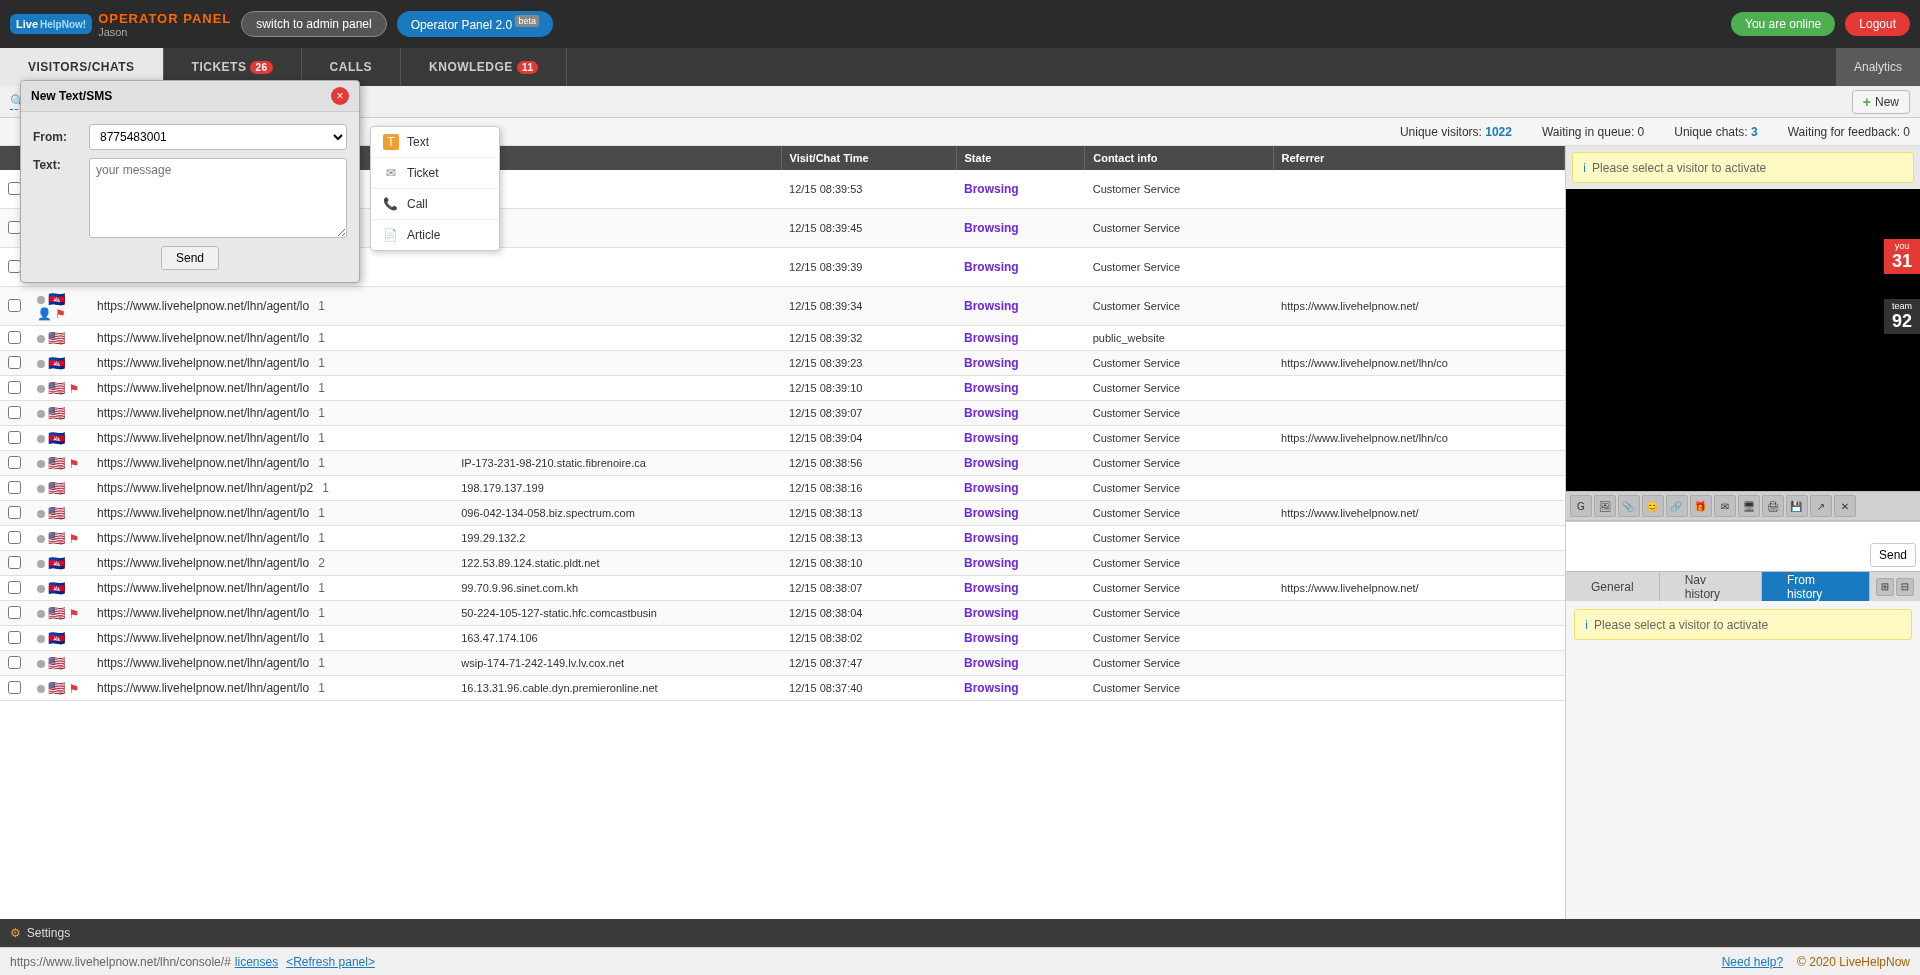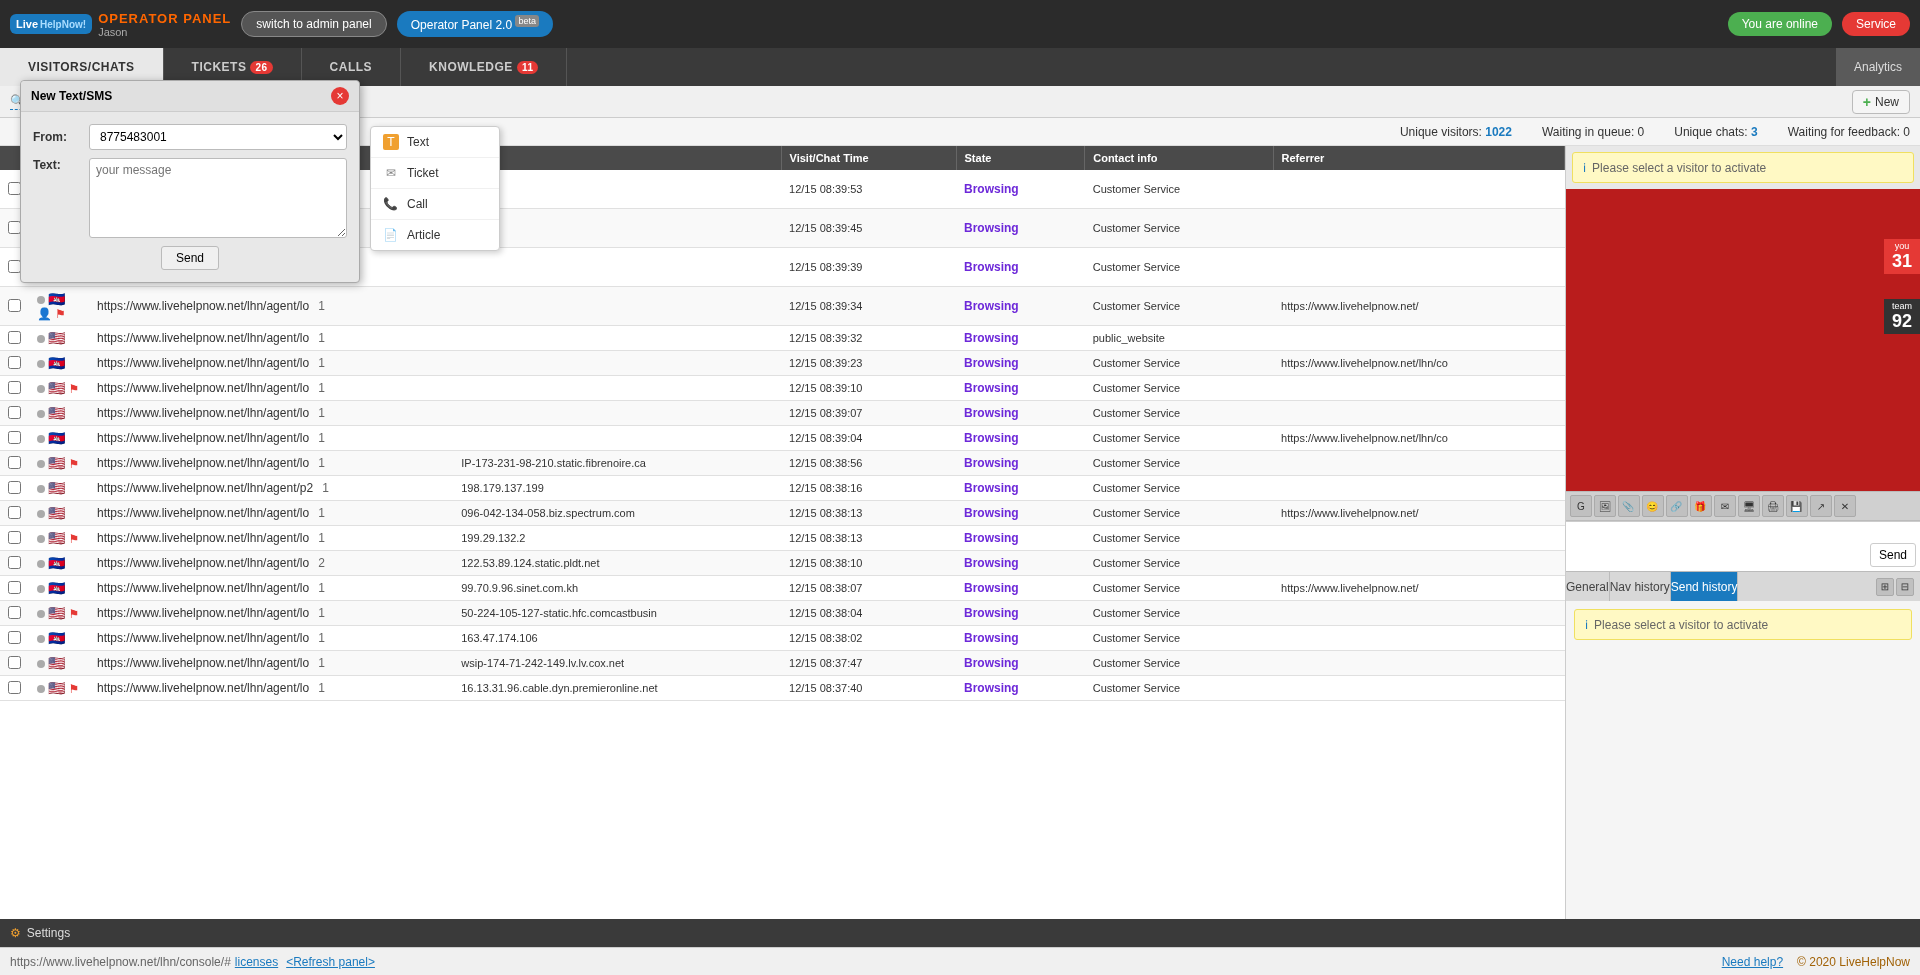--- a/index.html
+++ b/index.html
@@ -322,21 +322,21 @@
 
     
     #bottom-tabs {
       background: #d8d8d8;
       height: 30px;
       display: flex;
       align-items: stretch;
       border-top: 1px solid #bbb;
     }
     .btab {
-      padding: 0 0;
+      padding: 0 25px;
       display: flex;
       align-items: center;
       cursor: pointer;
       font-size: 12px;
       color: #444;
       border-right: 1px solid #bbb;
     }
     .btab.active {
       background: #1a7abf;
       color: white;
@@ -541,21 +541,21 @@
       <span id="operator-name">Jason</span>
     </div>
   </div>
   <button id="switch-btn">switch to admin panel</button>
   <button id="op-panel-btn">
     <span>Operator Panel 2.0</span>
     <sup id="beta-badge">beta</sup>
   </button>
   <div class="topbar-spacer"></div>
   <button id="online-btn">You are online</button>
-  <button id="logout-btn">Service</button>
+  <button id="logout-btn">Logout</button>
 </div>
 
 <div id="navtabs">
   <div class="navtab active">
     <span>VISITORS/CHATS</span>
   </div>
   <div class="navtab">
     <span>TICKETS</span>
     <span class="badge">26</span>
   </div>
@@ -972,21 +972,21 @@
     </tr>
         </tbody>
     </table>
   </div>
 
   <div id="right-panel">
     <div id="visitor-select-notice">
       <span style="color:#1a7abf;">ℹ</span>
       <span>Please select a visitor to activate</span>
     </div>
-    <div id="chat-area" style="flex:1; background:#b91c1c; position:relative; min-height:200px;">
+    <div id="chat-area" style="flex:1; background:#000000; position:relative; min-height:200px;">
       <div id="you-score">
         <div class="label">you</div>
         <div class="num">31</div>
       </div>
       <div id="team-score">
         <div class="label">team</div>
         <div class="num">92</div>
       </div>
     </div>
     <div id="chat-toolbar">
@@ -1008,21 +1008,21 @@
       <button id="send-chat-btn">Send</button>
     </div>
     <div id="bottom-tabs">
       <div class="btab">
         <span>General</span>
       </div>
       <div class="btab">
         <span>Nav history</span>
       </div>
       <div class="btab active">
-        <span>Send history</span>
+        <span>From history</span>
       </div>
       <div class="btab-icon">
         <div class="chat-icon" style="width:18px;height:18px;">⊞</div>
         <div class="chat-icon" style="width:18px;height:18px;">⊟</div>
       </div>
     </div>
     <div id="info-panel">
       <div id="info-notice">
         <span style="color:#1a7abf;">ℹ</span>
         <span>Please select a visitor to activate</span>

